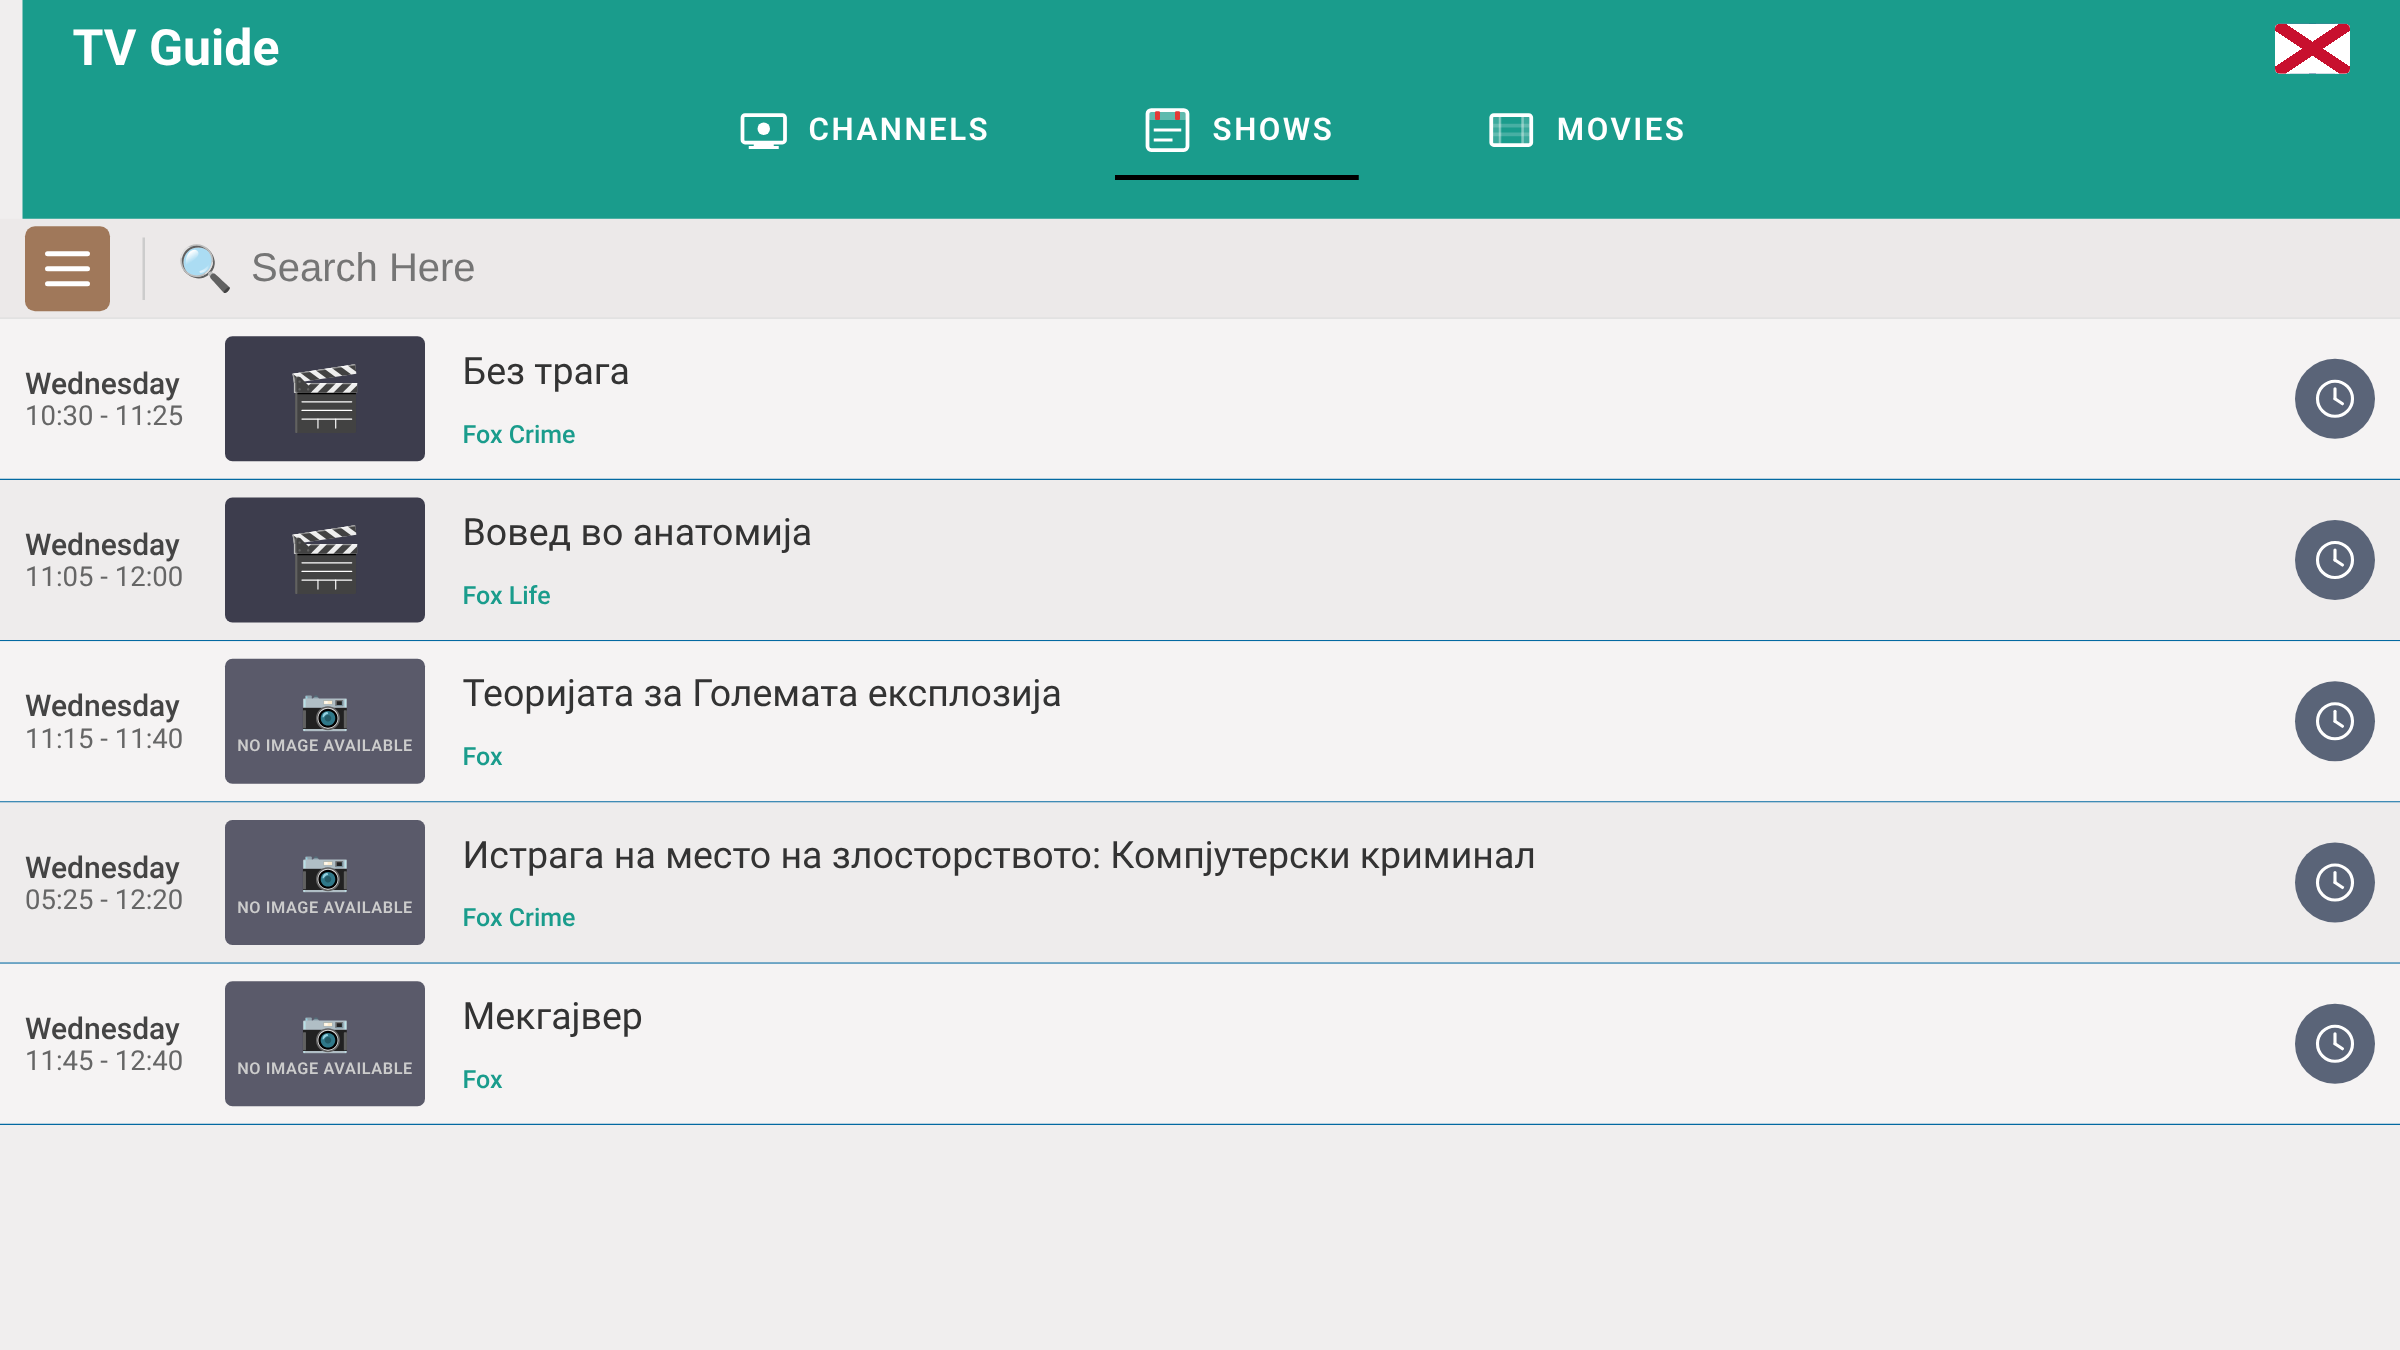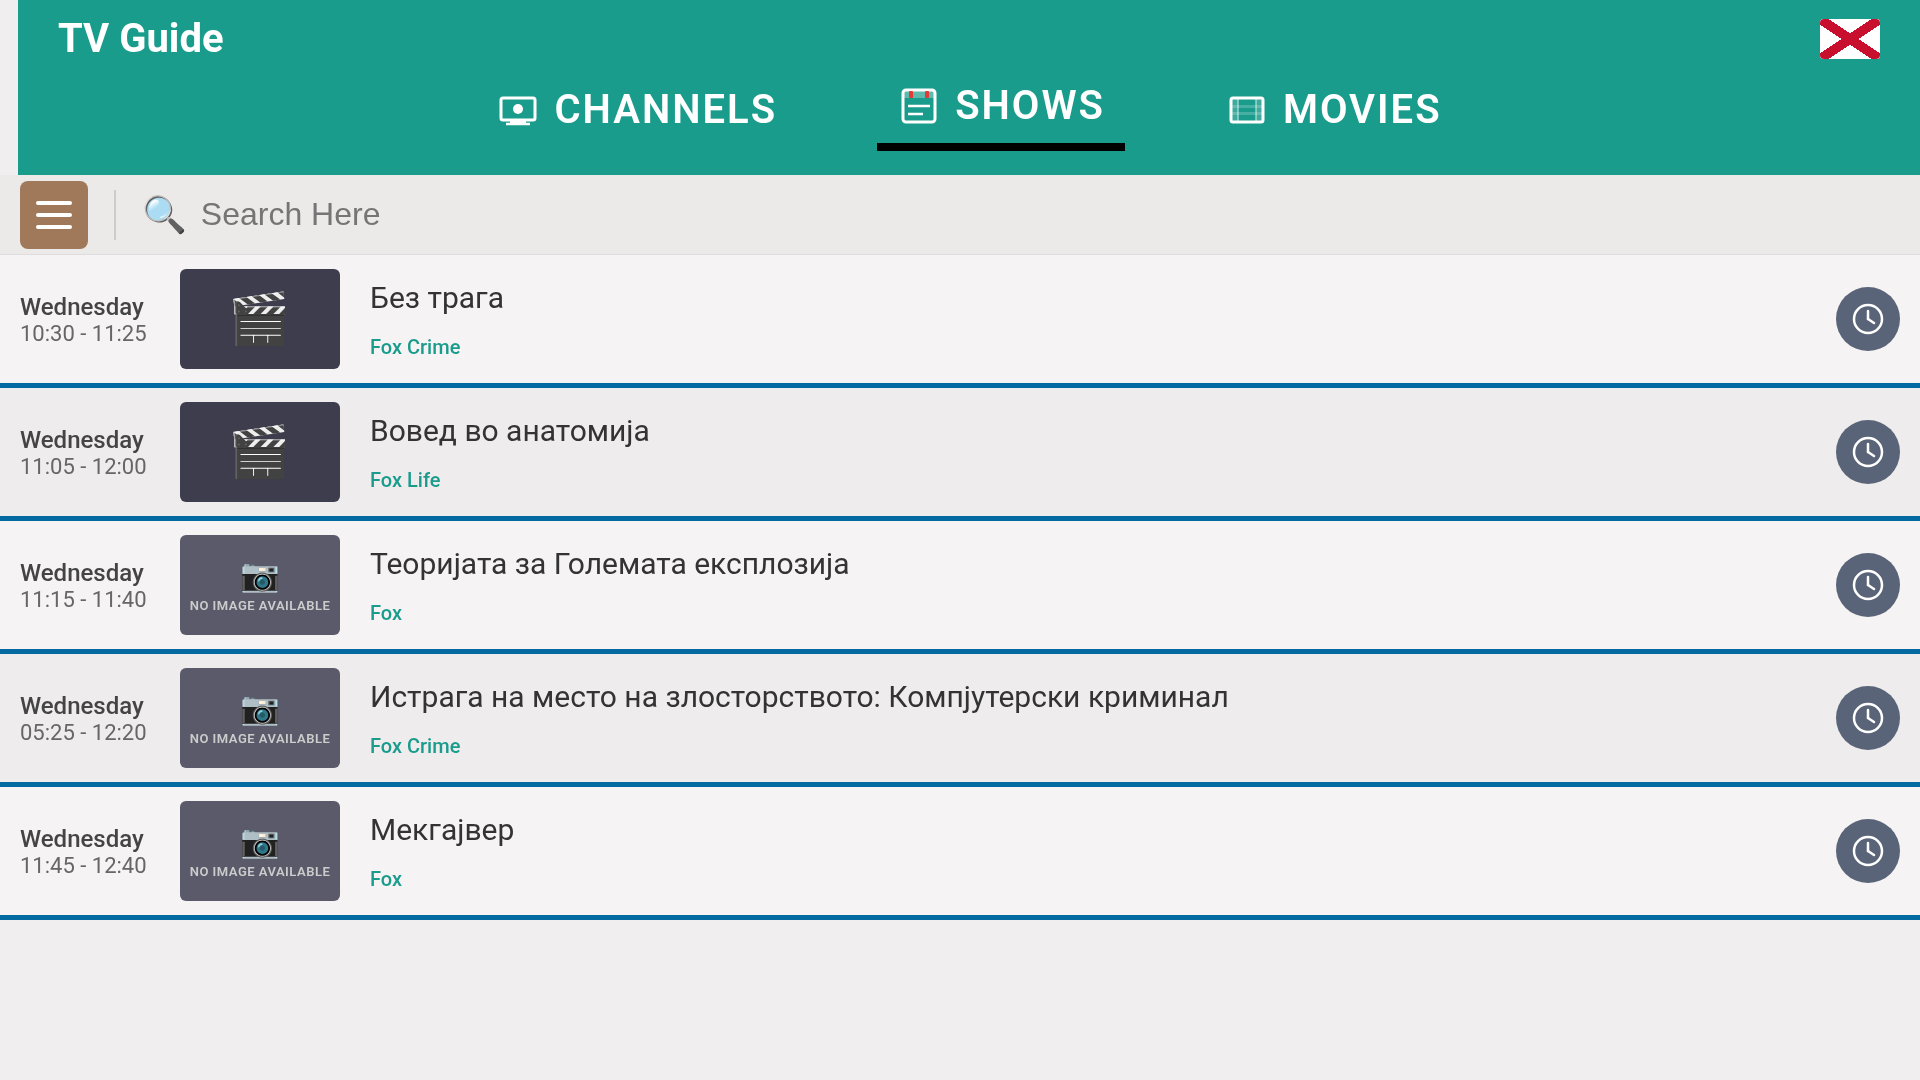--- a/index.html
+++ b/index.html
@@ -68,21 +68,21 @@
       display: flex;
       gap: 80px;
       align-items: flex-end;
       padding-bottom: 0;
     }
     .nav-tab {
       display: flex;
       align-items: center;
       gap: 14px;
       color: white;
-      font-size: 40px;
+      font-size: 25px;
       font-weight: 600;
       letter-spacing: 2px;
       padding: 10px 20px 14px;
       cursor: pointer;
       text-decoration: none;
       border-bottom: 4px solid transparent;
     }
     .nav-tab.active {
       border-bottom: 4px solid #e53935;
     }
@@ -156,21 +156,21 @@
 
     
     .show-list {
       overflow-y: auto;
       height: calc(1080px - 175px - 80px);
     }
     .show-item {
       display: flex;
       align-items: center;
       background: #f5f3f3;
-      border-bottom: 5px solid #0369a1;
+      border-bottom: 1px solid #0369a1;
       min-height: 128px;
       padding: 14px 20px;
     }
     .show-item:nth-child(even) {
       background: #eeecec;
     }
     .show-time {
       min-width: 160px;
       display: flex;
       flex-direction: column;
@@ -277,21 +277,21 @@
         <svg viewBox="0 0 40 40" fill="none">
           <rect x="3" y="8" width="34" height="22" rx="2" stroke="white" stroke-width="3" fill="none"></rect>
           <rect x="12" y="30" width="16" height="4" rx="1" fill="white"></rect>
           <line x1="8" y1="34" x2="32" y2="34" stroke="white" stroke-width="2.5"></line>
           <circle cx="20" cy="19" r="5" fill="white"></circle>
         </svg>
       </div>
       <span>CHANNELS</span>
     </div>
 
-    <div class="nav-tab active" style="border-bottom:8px solid #000000;">
+    <div class="nav-tab active" style="border-bottom:4px solid #000000;">
       <div class="nav-tab-icon">
         <svg viewBox="0 0 40 40" fill="none">
           <rect x="4" y="4" width="32" height="32" rx="3" stroke="white" stroke-width="3" fill="none"></rect>
           <rect x="4" y="4" width="32" height="8" rx="2" fill="white" opacity="0.3"></rect>
           <rect x="10" y="5" width="4" height="7" rx="1" fill="#e53935"></rect>
           <rect x="26" y="5" width="4" height="7" rx="1" fill="#e53935"></rect>
           <line x1="9" y1="20" x2="31" y2="20" stroke="white" stroke-width="2.5"></line>
           <line x1="9" y1="28" x2="24" y2="28" stroke="white" stroke-width="2.5"></line>
         </svg>
       </div>

